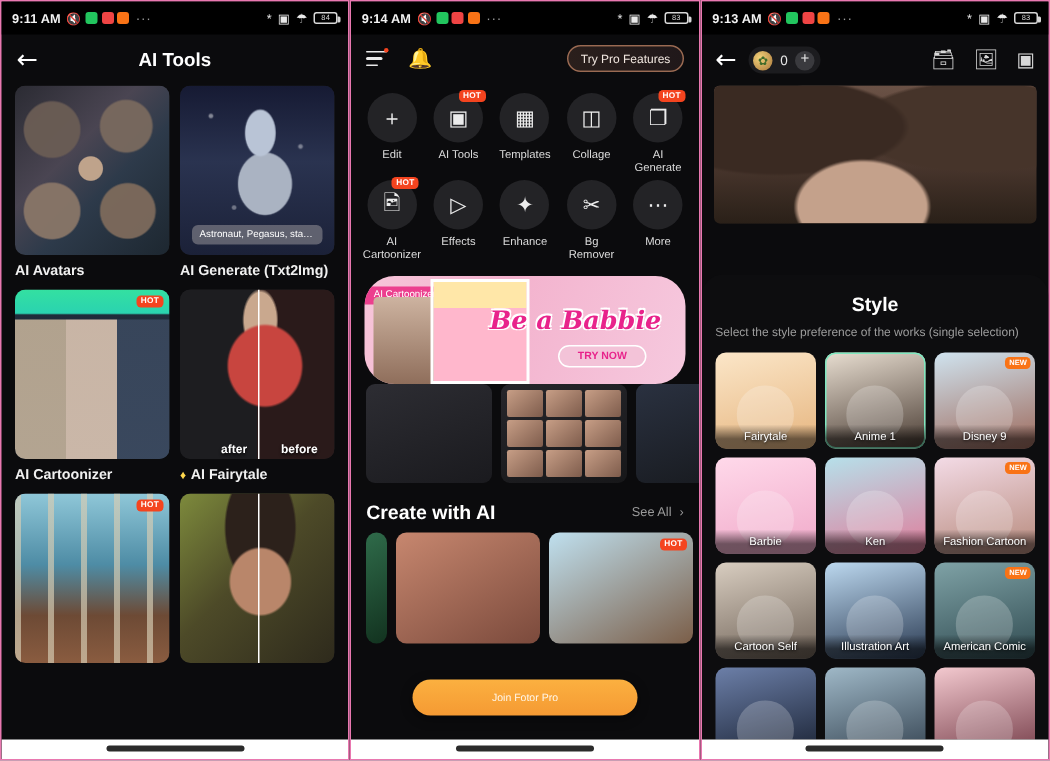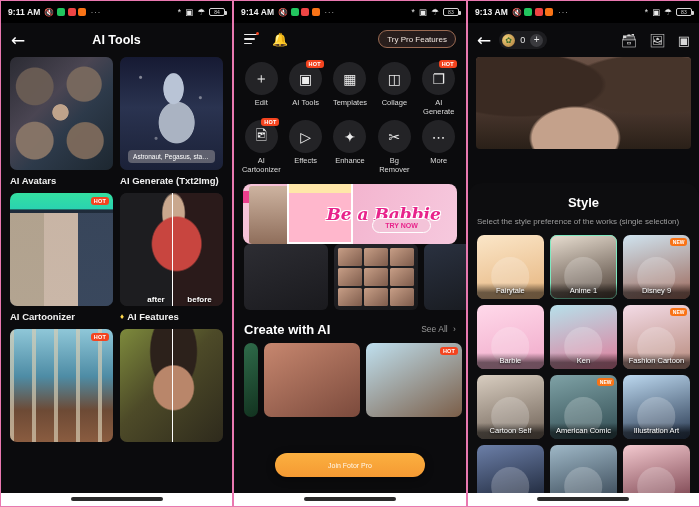--- a/index.html
+++ b/index.html
@@ -195,21 +195,21 @@
   .icon-circle {
     width: 33px; height: 33px; border-radius: 50%; background: #232326;
     display: flex; align-items: center; justify-content: center;
     color: #ececec; font-size: 14px; position: relative;
     font-family: "DejaVu Sans", sans-serif;
   }
   .icon-name { color: #dcdcdc; font-size: 7.5px; margin-top: 4px; text-align: center; line-height: 1.15; max-width: 42px; }
   .icon-cell .badge-hot { top: -2px; right: 2px; z-index: 3; }
 
   .promo {
-    margin: 9px 9px 0 9px; height: 60px; border-radius: 8px; overflow: hidden;
+    margin: 9px 9px 0 9px; height: 72px; border-radius: 20px; overflow: hidden;
     position: relative;
     background: linear-gradient(110deg,#f7c6da 0%,#f3b2cd 40%,#f6c9de 100%);
   }
   .promo-tag {
     position: absolute; top: 7px; left: 0; background: #ec3f8e; color: #fff;
     font-size: 6.5px; padding: 2.5px 6px; border-radius: 0 7px 7px 0;
   }
   .promo-title {
     position: absolute; right: 16px; top: 20px; color: #e8238b;
     font-size: 17px; font-weight: 700; font-style: italic;
@@ -395,21 +395,21 @@
           <div class="tool-thumb">
             <div class="ph g-enlarge"></div>
             <div class="split-line"></div>
             <div class="ab-label">
               <span>after</span>
               <span>before</span>
             </div>
           </div>
           <div class="tool-label">
             <span class="diamond">♦</span>
-            <span>AI Features</span>
+            <span>AI Fairytale</span>
           </div>
         </div>
 
         <div class="tool-card">
           <div class="tool-thumb">
             <div class="ph g-palm"></div>
             <span class="badge-hot">HOT</span>
           </div>
         </div>
 
@@ -625,29 +625,29 @@
           <div class="style-cell s6">
             <span class="badge-new">NEW</span>
             <span class="face"></span>
             <span class="style-name">Fashion Cartoon</span>
           </div>
 
           <div class="style-cell s7">
             <span class="face"></span>
             <span class="style-name">Cartoon Self</span>
           </div>
+          <div class="style-cell s9">
+            <span class="face"></span>
+            <span class="style-name">Illustration Art</span>
+          </div>
           <div class="style-cell s8">
             <span class="badge-new">NEW</span>
             <span class="face"></span>
             <span class="style-name">American Comic</span>
           </div>
-          <div class="style-cell s9">
-            <span class="face"></span>
-            <span class="style-name">Illustration Art</span>
-          </div>
 
           <div class="style-cell s10">
             <span class="face"></span>
 
           </div>
           <div class="style-cell s11">
             <span class="face"></span>
 
           </div>
           <div class="style-cell s12">

